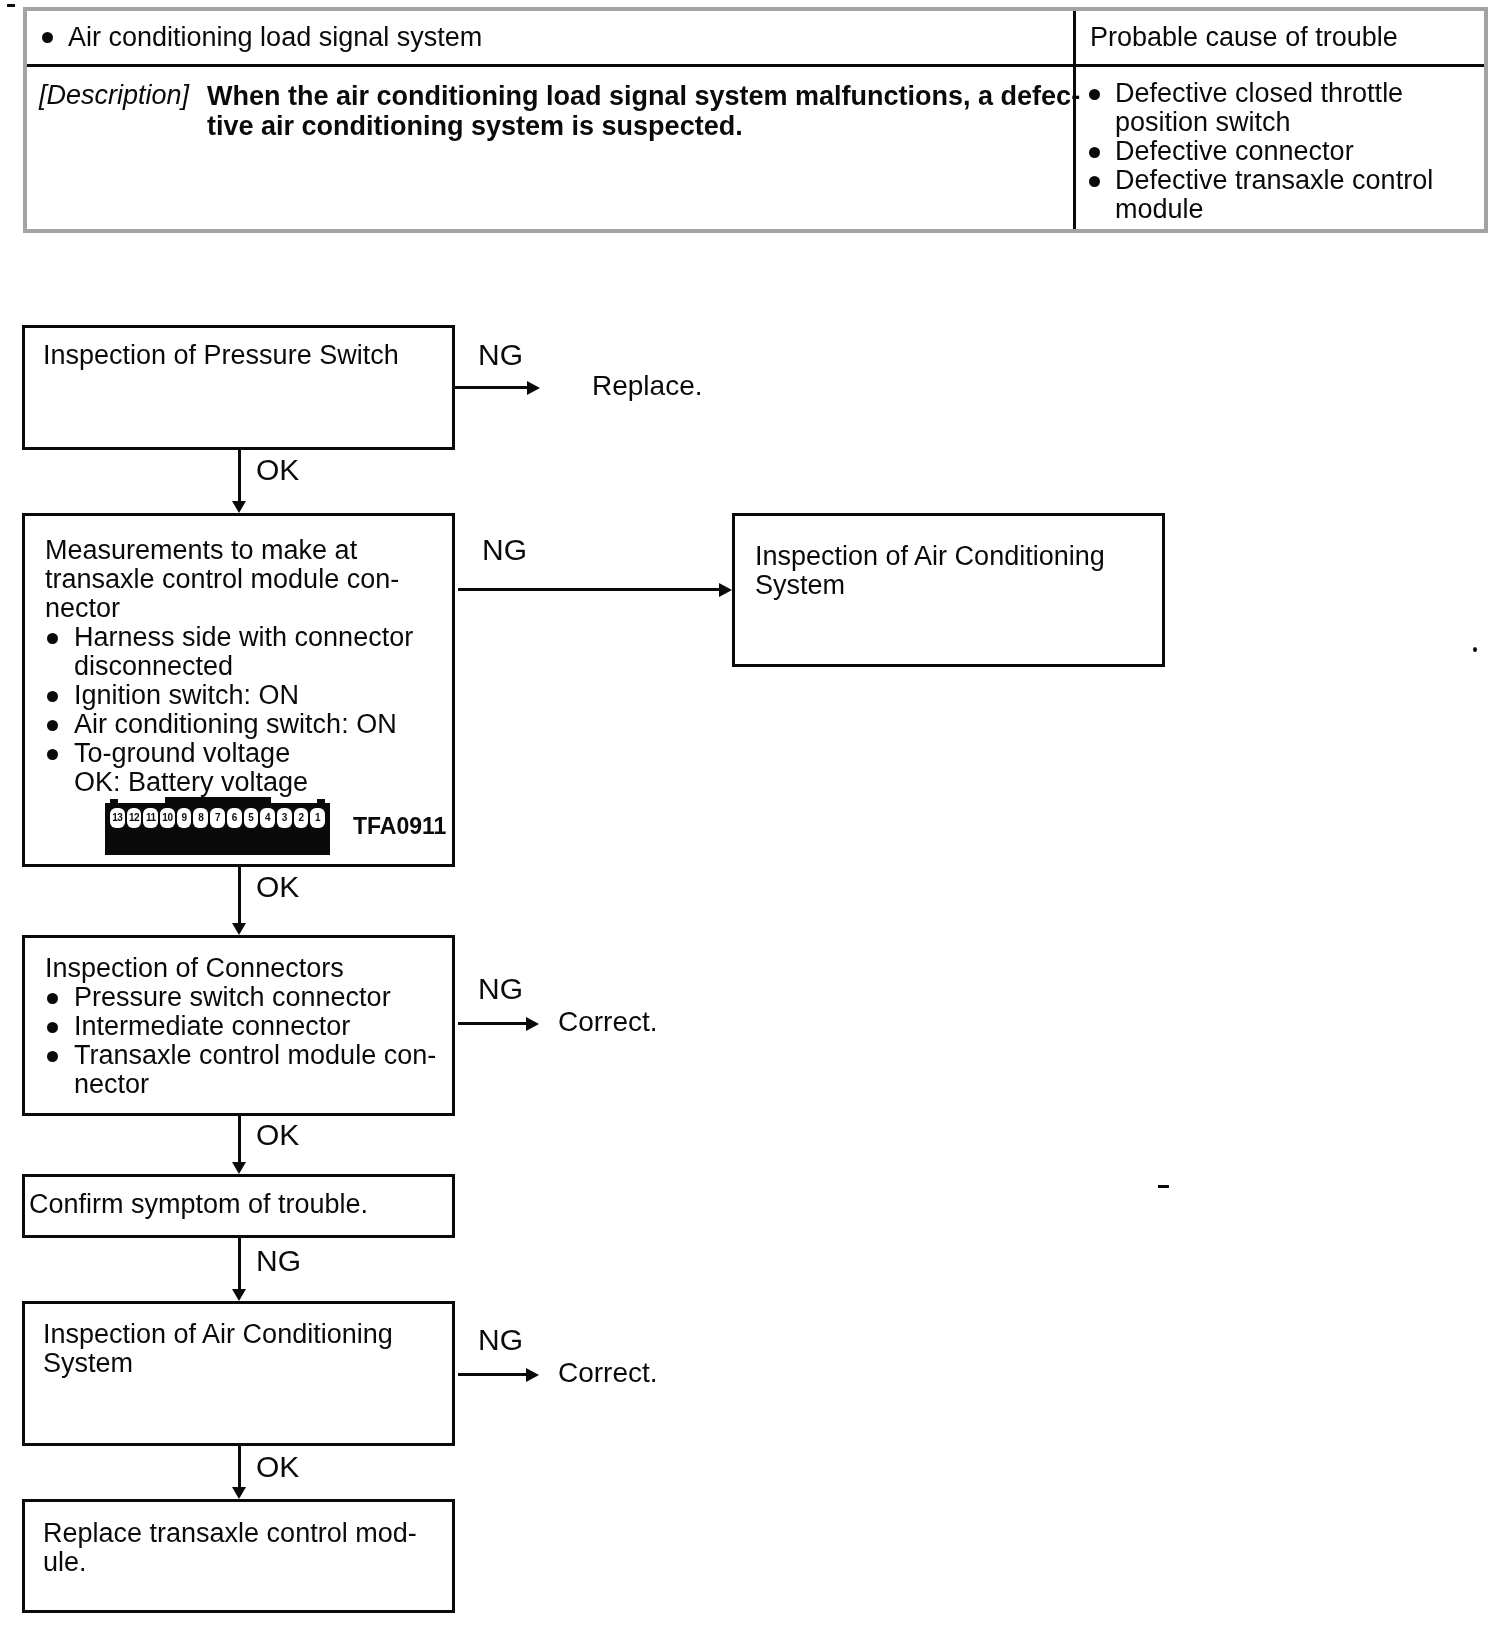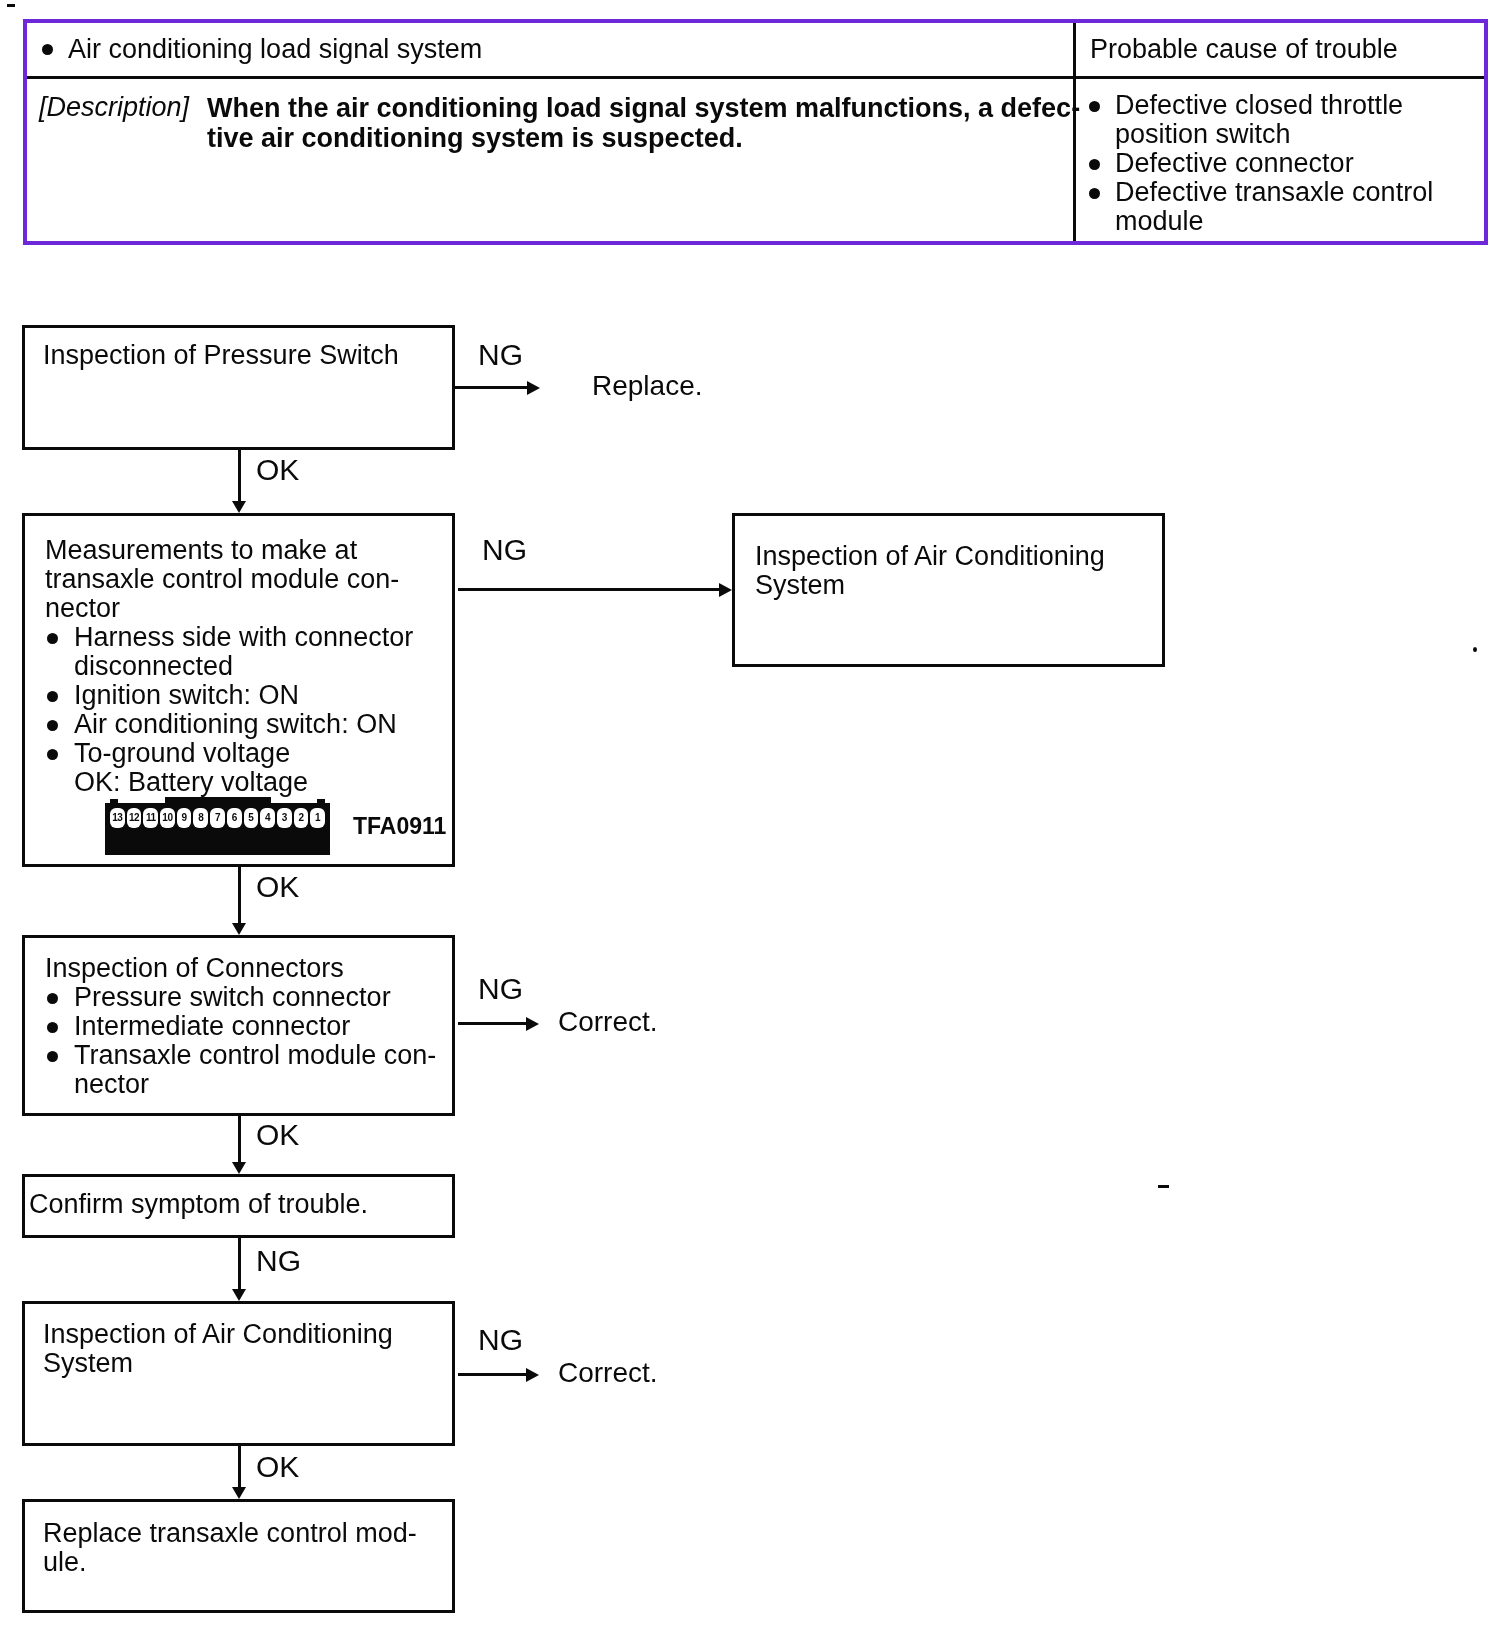--- a/index.html
+++ b/index.html
@@ -6,21 +6,21 @@
   .canvas{
     position:relative;width:1504px;height:1628px;background:#ffffff;
     font-family:"Liberation Sans", sans-serif;color:#0a0a0a;
     -webkit-font-smoothing:none;
   }
   
   .txt{font-size:27px;line-height:29px;white-space:nowrap;}
   .lbl{position:absolute;font-size:30px;line-height:30px;white-space:nowrap;}
   .result{position:absolute;font-size:28px;line-height:30px;white-space:nowrap;}
   
-  .tbl{position:absolute;left:23px;top:19px;width:1457px;height:218px;border:4px solid #6d28d9;}
+  .tbl{position:absolute;left:23px;top:7px;width:1457px;height:218px;border:4px solid #a3a3a3;}
   .tbl .col-div{position:absolute;left:1046px;top:0;bottom:0;width:3px;background:#0a0a0a;}
   .tbl .row-div{position:absolute;left:0;right:0;top:53px;height:3px;background:#0a0a0a;}
   .cell{position:absolute;}
   .hdr-left{left:0;top:0;width:1046px;height:53px;padding:12px 0 0 14px;display:flex;}
   .hdr-right{left:1049px;top:0;right:0;height:53px;padding:12px 0 0 14px;}
   .body-left{left:0;top:56px;width:1046px;padding:14px 0 0 12px;display:flex;}
   .body-right{left:1049px;top:56px;right:0;padding:12px 0 0 12px;}
   .desc-label{flex:none;width:168px;font-size:27px;line-height:29px;font-style:italic;}
   .desc-text{font-size:27px;line-height:30px;white-space:nowrap;font-weight:bold;}
   

